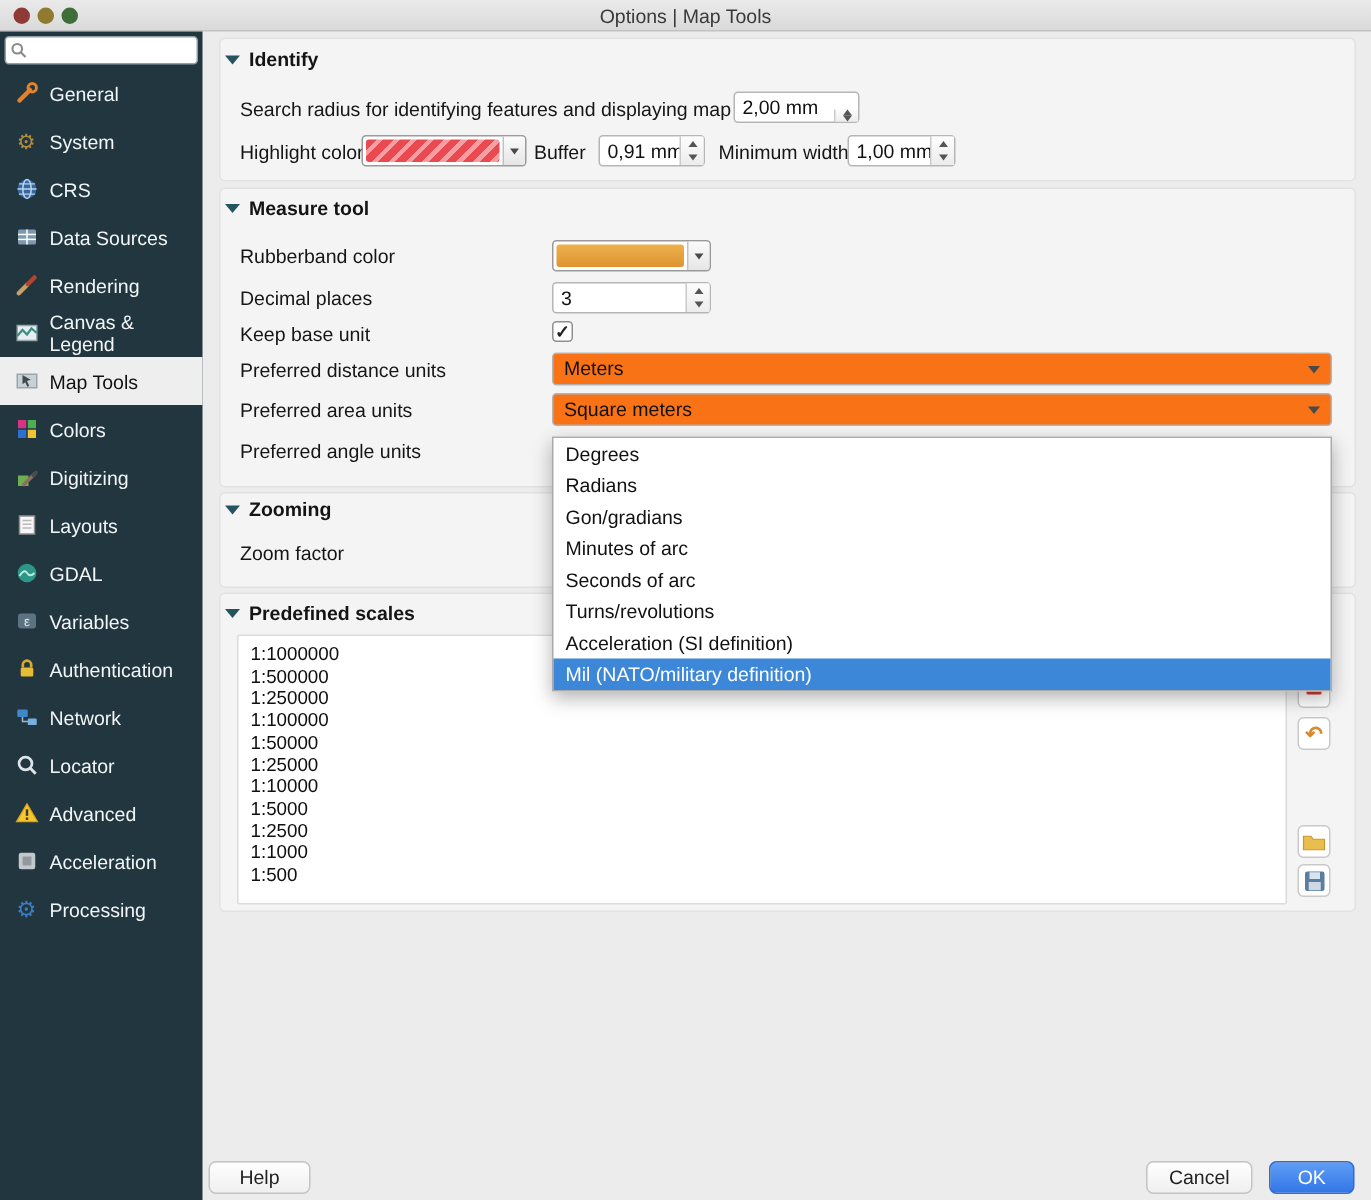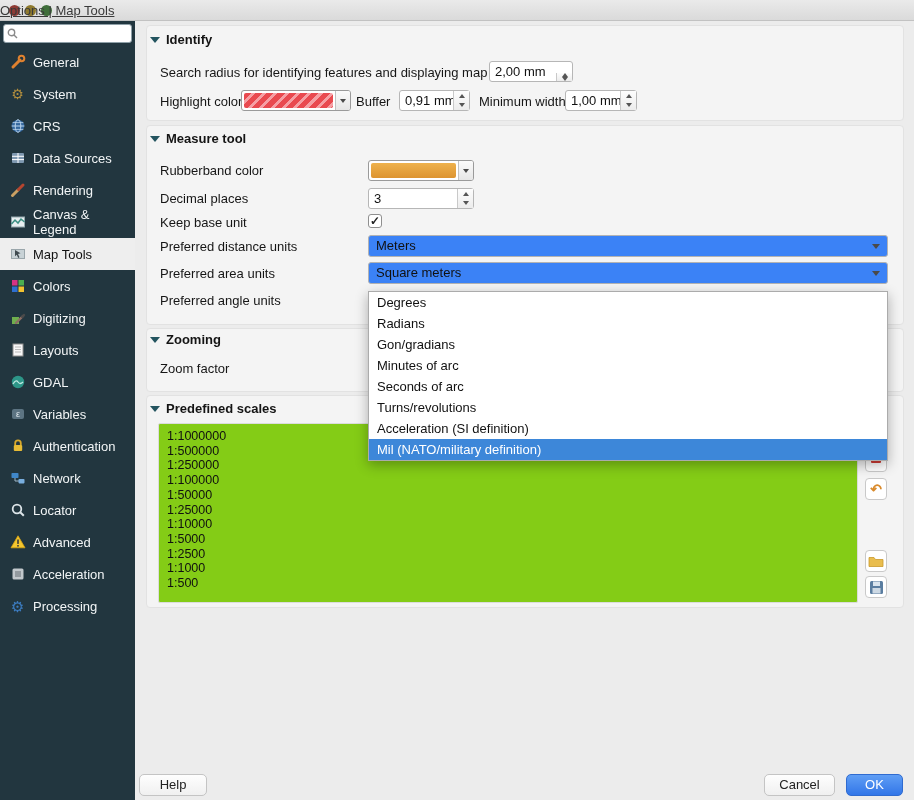--- a/index.html
+++ b/index.html
@@ -1,20 +1,20 @@
 <!DOCTYPE html>
 <html><head>
 <meta charset="utf-8">
 <style>
   html,body{margin:0;padding:0;background:#d8d8d8;}
   #win{position:relative;width:914px;height:800px;background:#ececec;font-family:"Liberation Sans",sans-serif;font-size:13px;color:#1a1a1a;overflow:hidden;}
   
   #titlebar{position:absolute;top:0;left:0;width:914px;height:21px;background:linear-gradient(#eaeaea,#dadada);border-bottom:1px solid #c2c2c2;box-sizing:border-box;}
   .tl{position:absolute;top:5px;width:11px;height:11px;border-radius:50%;}
-  #title-text{position:absolute;top:3px;left:0;width:100%;text-align:left;font-size:13px;color:#3a3a3a;text-decoration:underline;}
+  #title-text{position:absolute;top:3px;left:0;width:100%;text-align:center;font-size:13px;color:#3a3a3a;}
   
   #sidebar{position:absolute;top:21px;left:0;width:135px;height:779px;background:#22363f;}
   #sb-search{position:absolute;top:3px;left:3px;width:129px;height:19px;background:#fff;border:1px solid #8fa0a8;border-radius:3px;box-sizing:border-box;}
   #sb-search svg{position:absolute;left:3px;top:3px;}
   #sb-search input{position:absolute;left:17px;top:1px;width:106px;height:15px;border:0;outline:none;font-size:11px;font-family:"Liberation Sans",sans-serif;background:transparent;}
   #sb-items{position:absolute;top:25px;left:0;width:135px;}
   .side-item{height:32px;display:flex;align-items:center;gap:7px;padding-left:9px;color:#f2f5f6;font-size:13px;cursor:default;}
   .side-item.sel{background:#eeeeee;color:#111;}
   .sicon{width:17px;height:17px;display:flex;align-items:center;justify-content:center;flex:0 0 17px;}
   .glyph{font-size:14px;line-height:1;}
@@ -23,34 +23,34 @@
   .panel{position:absolute;left:11px;width:758px;background:#f4f4f4;border:1px solid #e2e2e2;border-radius:4px;box-sizing:border-box;}
   .sechead{position:absolute;left:15px;display:flex;align-items:center;gap:6px;font-weight:bold;font-size:13px;color:#141414;}
   .tri{width:0;height:0;border-left:5px solid transparent;border-right:5px solid transparent;border-top:6px solid #23545f;}
   .lbl{position:absolute;font-size:13px;color:#161616;white-space:nowrap;}
   .spinbox{position:absolute;display:flex;background:#fff;border:1px solid #b6b6b6;border-radius:3px;height:21px;box-sizing:border-box;}
   .spinbox .sval{flex:1;padding:0 5px;font-size:13px;line-height:19px;color:#111;white-space:nowrap;overflow:hidden;}
   .steppers{width:15px;border-left:1px solid #c9c9c9;display:flex;flex-direction:column;background:linear-gradient(#fdfdfd,#ececec);}
   .st{flex:1;display:flex;align-items:center;justify-content:center;}
   .arr-up{width:0;height:0;border-left:3.5px solid transparent;border-right:3.5px solid transparent;border-bottom:4.5px solid #555;}
   .arr-dn{width:0;height:0;border-left:3.5px solid transparent;border-right:3.5px solid transparent;border-top:4.5px solid #555;}
-  .combo{position:absolute;background:#3b82f6;border:1px solid #b3b3b3;border-radius:3px;height:22px;box-sizing:border-box;font-size:13px;line-height:20px;padding:0 22px 0 7px;color:#111;}
+  .combo{position:absolute;background:#f97316;border:1px solid #b3b3b3;border-radius:3px;height:22px;box-sizing:border-box;font-size:13px;line-height:20px;padding:0 22px 0 7px;color:#111;}
   .carrow{position:absolute;right:7px;top:8px;width:0;height:0;border-left:4px solid transparent;border-right:4px solid transparent;border-top:5px solid #4a4a4a;}
   .colorbtn{position:absolute;display:flex;border:1px solid #9a9a9a;border-radius:3px;overflow:hidden;height:21px;box-sizing:border-box;background:#fff;}
   .swatch{flex:1;margin:2px;border-radius:2px;}
   .sw-red{background:repeating-linear-gradient(135deg,#e9494f 0 5px,#f59fa4 5px 8px);}
   .sw-orange{background:linear-gradient(#eeb14c,#dd9430);}
   .dd{width:14px;border-left:1px solid #c2c2c2;background:linear-gradient(#fbfbfb,#e6e6e6);display:flex;align-items:center;justify-content:center;}
   .dd .carrow2{width:0;height:0;border-left:3.5px solid transparent;border-right:3.5px solid transparent;border-top:4.5px solid #4a4a4a;}
   .checkbox{position:absolute;width:14px;height:14px;background:#fff;border:1px solid #8f8f8f;border-radius:3px;display:flex;align-items:center;justify-content:center;box-sizing:border-box;}
   .checkbox span{font-size:12px;font-weight:bold;color:#222;line-height:1;margin-top:-1px;}
   .popup{position:absolute;background:#fff;border:1px solid #ababab;box-shadow:0 4px 12px rgba(0,0,0,0.3);z-index:60;box-sizing:border-box;}
   .opt{height:21px;line-height:21px;padding:0 8px;font-size:13px;color:#111;white-space:nowrap;}
   .opt.hl{background:#3d87d9;color:#fff;}
-  .scalelist{position:absolute;background:#84cc16;border:1px solid #dcdcdc;border-radius:2px;padding:5px 0 0 8px;font-size:12.5px;line-height:14.7px;color:#101010;box-sizing:border-box;}
+  .scalelist{position:absolute;background:#ffffff;border:1px solid #dcdcdc;border-radius:2px;padding:5px 0 0 8px;font-size:12.5px;line-height:14.7px;color:#101010;box-sizing:border-box;}
   .tbtn{position:absolute;width:22px;height:22px;background:#fff;border:1px solid #c9c9c9;border-radius:4px;display:flex;align-items:center;justify-content:center;box-sizing:border-box;}
   .minusbar{width:10px;height:3px;background:#d23b34;border-radius:1px;}
   .undoglyph{color:#d98a2b;font-weight:bold;font-size:14px;line-height:1;}
   .btn{position:absolute;height:22px;border:1px solid #c4c4c4;border-radius:5px;background:linear-gradient(#fefefe,#f0f0f0);font-size:13px;text-align:center;line-height:20px;color:#222;box-sizing:border-box;}
   .btn.primary{background:linear-gradient(#5f9ef5,#3276e8);border:1px solid #2f6bd0;color:#fff;}
 </style>
 </head>
 <body>
 
 <div id="win">

